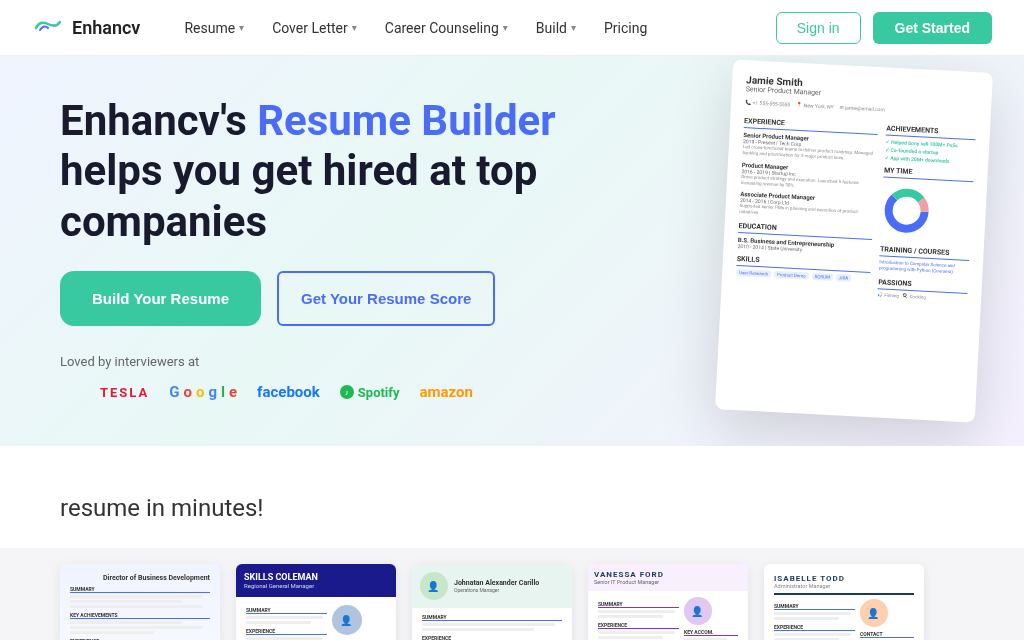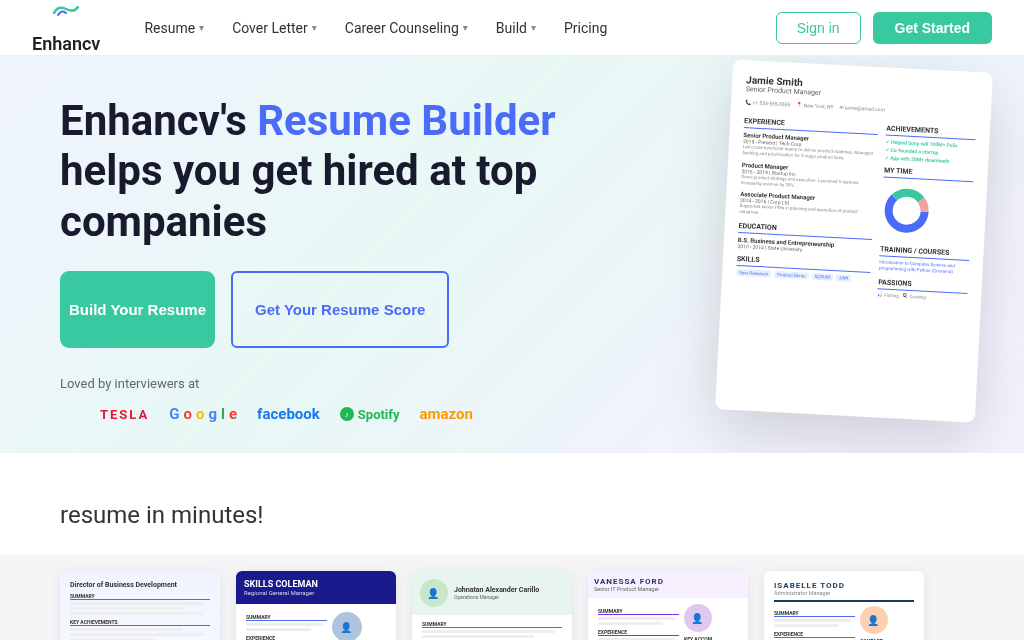--- a/index.html
+++ b/index.html
@@ -4,21 +4,21 @@
   <style>
     * { margin: 0; padding: 0; box-sizing: border-box; }
     body { font-family: -apple-system, BlinkMacSystemFont, 'Segoe UI', Roboto, sans-serif; overflow-x: hidden; background: #fff; width: 1024px; height: 640px; }
 
     
     .navbar {
       display: flex; align-items: center; padding: 0 32px;
       height: 56px; border-bottom: 1px solid #eee;
       position: relative; z-index: 10; background: #fff;
     }
-    .nav-logo { display: flex; align-items: center; gap: 8px; margin-right: 32px; flex-direction: column; }
+    .nav-logo { display: flex; align-items: center; gap: 8px; margin-right: 32px; }
     .nav-logo-icon { width: 32px; height: 24px; }
     .nav-logo-text { font-size: 18px; font-weight: 600; color: #222; }
     .nav-links { display: flex; align-items: center; gap: 4px; flex: 1; }
     .nav-item { display: flex; align-items: center; gap: 4px; padding: 6px 12px; font-size: 14px; color: #333; cursor: pointer; }
     .nav-item .chevron { font-size: 10px; color: #888; }
     .nav-actions { display: flex; align-items: center; gap: 12px; }
     .btn-signin { border: 1.5px solid #38c9a0; color: #38c9a0; background: transparent; padding: 7px 20px; border-radius: 6px; font-size: 14px; font-weight: 500; cursor: pointer; }
     .btn-getstarted { background: #38c9a0; color: #fff; border: none; padding: 8px 22px; border-radius: 6px; font-size: 14px; font-weight: 600; cursor: pointer; }
 
     
@@ -26,22 +26,22 @@
       display: flex; position: relative;
       background: linear-gradient(135deg, #f0f4ff 0%, #e8f8f5 40%, #f5f0ff 100%);
       padding: 40px 60px 30px 60px;
       min-height: 390px;
       overflow: hidden;
     }
     .hero-left { flex: 1; max-width: 520px; z-index: 2; }
     .hero-title { font-size: 42px; font-weight: 700; line-height: 1.2; color: #1a1a2e; margin-bottom: 24px; }
     .hero-title .highlight { color: #4a6cf7; }
     .hero-buttons { display: flex; gap: 16px; margin-bottom: 28px; }
-    .btn-build { background: #38c9a0; color: #fff; border: none; padding: 12px 9px; border-radius: 9px; font-size: 15px; font-weight: 600; cursor: pointer; }
-    .btn-score { background: transparent; color: #4a6cf7; border: 2px solid #4a6cf7; padding: 28px 22px; border-radius: 6px; font-size: 15px; font-weight: 600; cursor: pointer; }
+    .btn-build { background: #38c9a0; color: #fff; border: none; padding: 12px 32px; border-radius: 14px; font-size: 15px; font-weight: 600; cursor: pointer; }
+    .btn-score { background: transparent; color: #4a6cf7; border: 2px solid #4a6cf7; padding: 17px 22px; border-radius: 6px; font-size: 15px; font-weight: 600; cursor: pointer; }
     .loved-text { font-size: 13px; color: #666; margin-bottom: 14px; }
     .company-logos { display: flex; align-items: center; gap: 20px; margin-left: 40px; }
     .company-logo { font-size: 14px; color: #555; font-weight: 600; display: flex; align-items: center; gap: 4px; }
     .tesla-logo { letter-spacing: 2px; font-weight: 700; font-size: 13px; color: #e31937; }
     .google-logo { font-size: 15px; color: #4285f4; font-weight: 700; }
     .google-logo span:nth-child(1) { color: #4285f4; }
     .google-logo span:nth-child(2) { color: #ea4335; }
     .google-logo span:nth-child(3) { color: #fbbc04; }
     .google-logo span:nth-child(4) { color: #4285f4; }
     .google-logo span:nth-child(5) { color: #34a853; }
@@ -236,21 +236,21 @@
   <p class="pick-title">
     <br>
     <span>resume in minutes!</span>
   </p>
 </div>
 
 <div class="template-carousel">
 
   <div class="template-card tc1">
     <div class="template-inner">
-      <div class="t-name" style="color:#333;font-size:7px;">Director of Business Development</div>
+      <div class="t-name" style="color:#333;font-size:7px;text-align:right;">Director of Business Development</div>
       <div class="t-section">SUMMARY</div>
       <div class="t-line t-line-long"></div>
       <div class="t-line t-line-medium"></div>
       <div class="t-line t-line-long"></div>
       <div class="t-section">KEY ACHIEVEMENTS</div>
       <div class="t-line t-line-medium"></div>
       <div class="t-line t-line-long"></div>
       <div class="t-line t-line-short"></div>
       <div class="t-section">EXPERIENCE</div>
 

